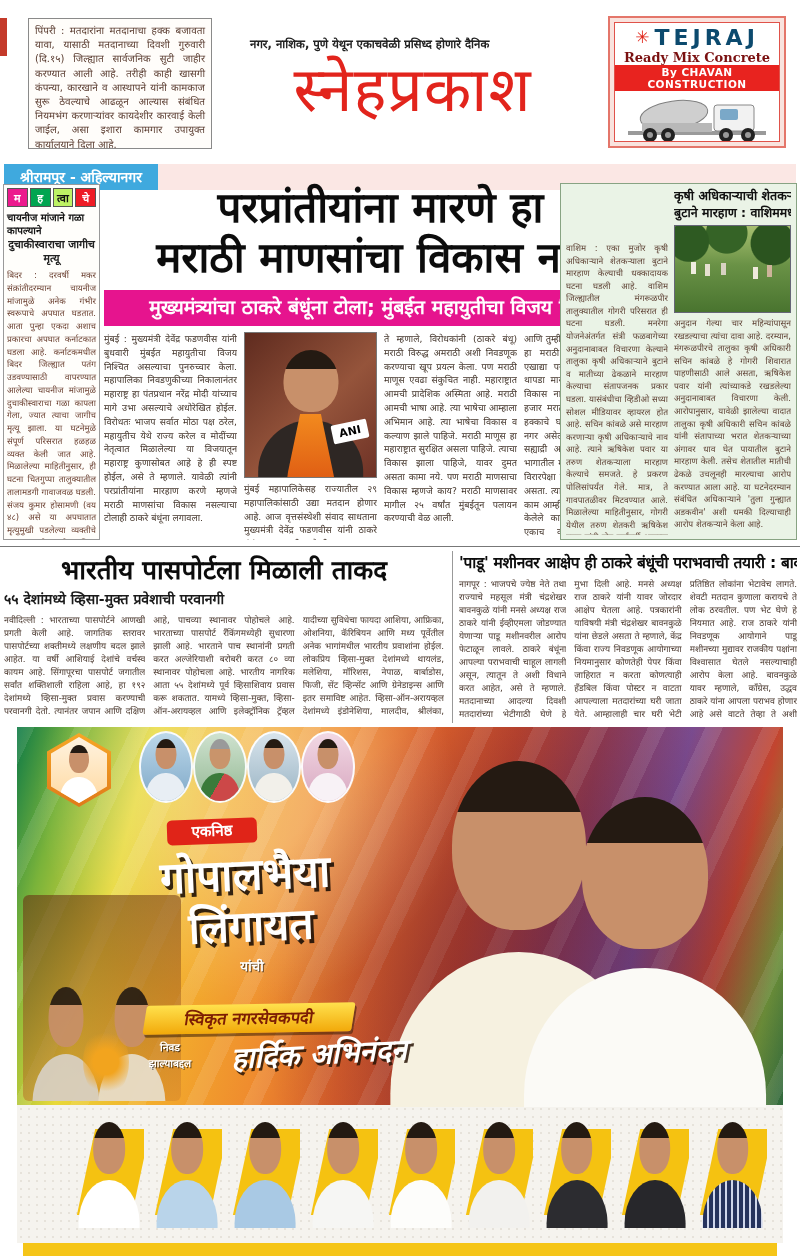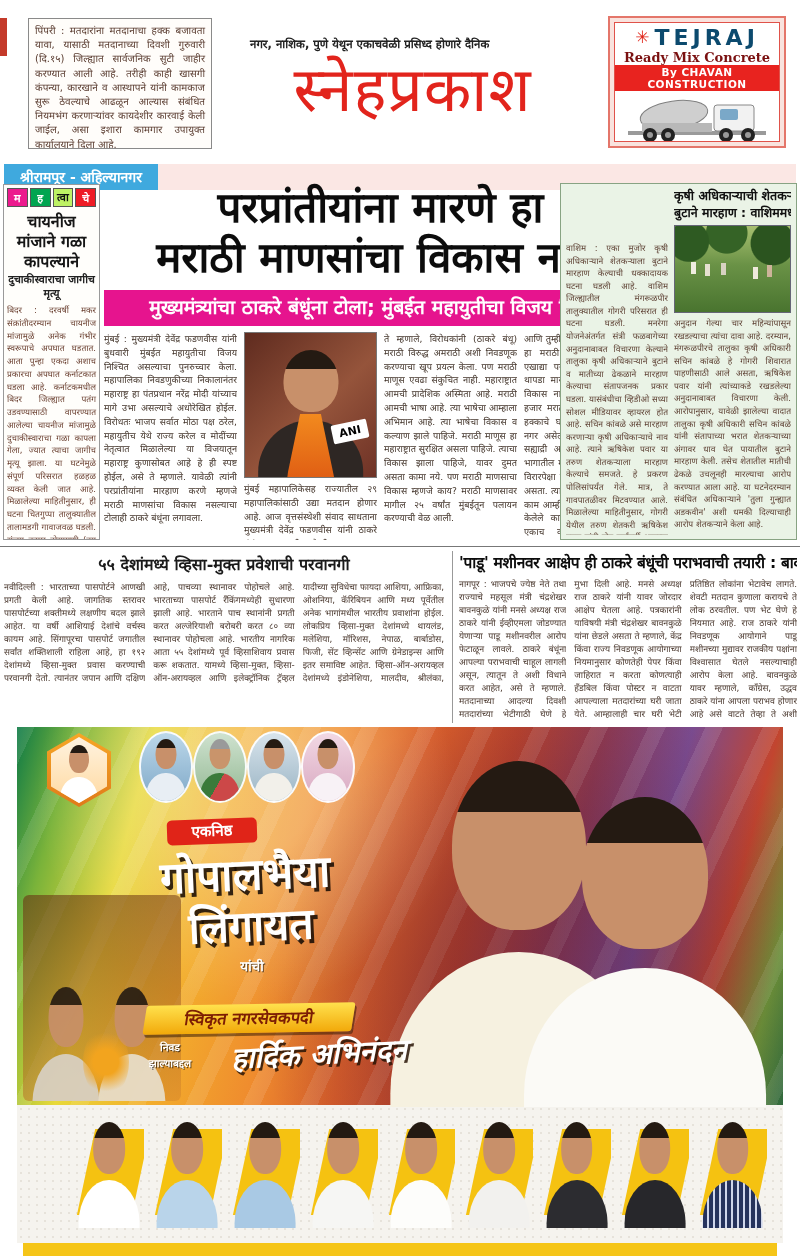--- a/index.html
+++ b/index.html
@@ -28,22 +28,22 @@
   .truck-wrap { height:56px; display:flex; align-items:center; justify-content:center; }
 
   .dateline { position:absolute; left:4px; top:152px; right:4px; height:26px; background:#fbe7e4; display:flex;margin-top:12px; }
   .dateline-place { flex:none; width:154px; background:#3fa9de; color:#fff; font-weight:bold; font-size:14px; text-align:center; line-height:26px; }
   .dateline-info { flex:1; color:#cc1414; font-weight:bold; font-size:11.5px; line-height:26px; text-align:center; white-space:nowrap; overflow:hidden; }
 
   
   .imp-col { position:absolute; left:3px; top:184px; width:97px; height:356px; border:1px solid #9a9a9a; background:#fffefb; padding:3px 3px; overflow:hidden; }
   .imp-letters { display:flex; gap:2px; justify-content:center; }
   .imp-letter { width:22px; height:19px; color:#fff; font-weight:bold; font-size:11px; text-align:center; line-height:19px; border:1px solid #555; overflow:hidden; }
-  .il-0 { background:#ec1a8d; } .il-1 { background:#00a550; } .il-2 { background:#bef264; color:#111;font-family:Liberation Mono, monospace; } .il-3 { background:#ee1c25; }
-  .kite-head1 { margin-top:5px; font-size:16px; font-weight:bold; color:#161616; text-align:center; line-height:1.25; }
+  .il-0 { background:#ec1a8d; } .il-1 { background:#00a550; } .il-2 { background:#bef264; color:#111; } .il-3 { background:#ee1c25; }
+  .kite-head1 { margin-top:5px; font-size:10px; font-weight:bold; color:#161616; text-align:left; line-height:1.25; }
   .kite-head2 { font-size:10.8px; font-weight:bold; color:#222; text-align:center; line-height:1.3; margin-top:1px; }
   .kite-body { margin-top:3px; font-size:8.5px; line-height:1.5; color:#6b4031; text-align:justify; }
 
   
   .lead { position:absolute; left:104px; top:183px; width:553px; height:363px; overflow:hidden; }
   .lead-h { text-align:center; font-size:42px; font-weight:800; color:#0c0c0c; line-height:1.18; white-space:nowrap; overflow:hidden; }
   .lead-subbar { margin-top:8px; height:36px; background:#e6148e; color:#fff; font-weight:bold; font-size:19.5px; text-align:center; line-height:36px; white-space:nowrap; overflow:hidden; }
   .lead-cols { display:flex; gap:7px; margin-top:6px; height:208px; overflow:hidden; }
   .lcol { flex:1; font-size:9.2px; line-height:1.5; color:#44362c; text-align:justify; overflow:hidden; }
   .photo-col { display:flex; flex-direction:column; }
@@ -65,21 +65,21 @@
                radial-gradient(circle at 85% 20%, #2b541f 0 18%, transparent 19%); }
   .field-photo::after { content:""; position:absolute; left:16px; top:36px; width:5px; height:12px; background:#f0ede0;
     box-shadow:14px 2px 0 #e6e0d0, 30px 1px 0 #d8d2c2, 62px 5px 0 #efe9db, 76px 3px 0 #cdb49a; }
   .agri-text2 { flex:1; margin-top:4px; font-size:8.5px; line-height:1.48; color:#5d4033; text-align:justify; overflow:hidden; }
 
   .band-rule { position:absolute; left:0; right:0; top:546px; border-top:1.5px solid #777; }
 
   
   .passport { position:absolute; left:4px; top:551px; width:440px; height:172px; overflow:hidden; }
   .passport-h { text-align:center; font-size:26px; font-weight:800; color:#0c0c0c; white-space:nowrap; overflow:hidden; }
-  .passport-sub { text-align:center; font-size:16px; font-weight:bold; color:#1a1a1a; margin-top:2px; white-space:nowrap; overflow:hidden; }
+  .passport-sub { font-size:14px; font-weight:bold; color:#1a1a1a; margin-top:2px; white-space:nowrap; overflow:hidden; }
   .cols3 { display:flex; gap:8px; margin-top:6px; overflow:hidden; }
   .c3 { flex:1; font-size:8.8px; line-height:1.48; color:#4a382e; text-align:justify; overflow:hidden; }
   .passport .cols3 { height:104px; }
 
   .padu { position:absolute; left:452px; top:551px; width:345px; height:172px; border-left:1px solid #999; padding-left:6px; overflow:hidden; }
   .padu-h { text-align:center; font-size:15.5px; font-weight:800; color:#0c0c0c; white-space:nowrap; overflow:hidden; letter-spacing:-.3px; }
   .padu .cols3 { height:140px; margin-top:5px; }
 
   
   .advert { position:absolute; left:17px; top:727px; width:766px; height:529px; overflow:hidden; }
@@ -233,20 +233,21 @@
       <div class="agri-h">कृषी अधिकाऱ्याची शेतकऱ्याला</div>
       <div class="agri-h">बुटाने मारहाण : वाशिममधील प्रकार</div>
       <div class="field-photo"></div>
       <div class="agri-text2">अनुदान गेल्या चार महिन्यांपासून रखडल्याचा त्यांचा दावा आहे. दरम्यान, मंगरूळपीरचे तालुका कृषी अधिकारी सचिन कांबळे हे गोगरी शिवारात पाहणीसाठी आले असता, ऋषिकेश पवार यांनी त्यांच्याकडे रखडलेल्या अनुदानाबाबत विचारणा केली. आरोपानुसार, यावेळी झालेल्या वादात तालुका कृषी अधिकारी सचिन कांबळे यांनी संतापाच्या भरात शेतकऱ्याच्या अंगावर धाव घेत पायातील बुटाने मारहाण केली. तसेच शेतातील मातीची ढेकळे उचलूनही मारल्याचा आरोप करण्यात आला आहे. या घटनेदरम्यान संबंधित अधिकाऱ्याने 'तुला गुन्ह्यात अडकवीन' अशी धमकी दिल्याचाही आरोप शेतकऱ्याने केला आहे.</div>
     </div>
   </div>
 
   <div class="band-rule"></div>
 
   <div class="passport">
+    <div class="passport-h">भारतीय पासपोर्टला मिळाली ताकद</div>
     <div class="passport-sub">५५ देशांमध्ये व्हिसा-मुक्त प्रवेशाची परवानगी</div>
     <div class="cols3">
       <div class="c3">नवीदिल्ली : भारताच्या पासपोर्टने आणखी प्रगती केली आहे. जागतिक स्तरावर पासपोर्टच्या शक्तीमध्ये लक्षणीय बदल झाले आहेत. या वर्षी आशियाई देशांचे वर्चस्व कायम आहे. सिंगापूरचा पासपोर्ट जगातील सर्वांत शक्तिशाली राहिला आहे, हा १९२ देशांमध्ये व्हिसा-मुक्त प्रवास करण्याची परवानगी देतो. त्यानंतर जपान आणि दक्षिण कोरिया आहेत. दरम्यान, संयुक्त अरब अमिराती या वर्षी विशेषतः प्रमुख</div>
       <div class="c3">आहे, पाचव्या स्थानावर पोहोचले आहे. भारताच्या पासपोर्ट रँकिंगमध्येही सुधारणा झाली आहे. भारताने पाच स्थानांनी प्रगती करत अल्जेरियाशी बरोबरी करत ८० व्या स्थानावर पोहोचला आहे. भारतीय नागरिक आता ५५ देशांमध्ये पूर्व व्हिसाशिवाय प्रवास करू शकतात. यामध्ये व्हिसा-मुक्त, व्हिसा-ऑन-अरायव्हल आणि इलेक्ट्रॉनिक ट्रॅव्हल ऑथोरायझेशन सुविधांचा समावेश आहे. गेल्या वर्षी भारत ८५ व्या स्थानावर होता. या</div>
       <div class="c3">यादीच्या सुविधेचा फायदा आशिया, आफ्रिका, ओशनिया, कॅरिबियन आणि मध्य पूर्वेतील अनेक भागांमधील भारतीय प्रवाशांना होईल. लोकप्रिय व्हिसा-मुक्त देशांमध्ये थायलंड, मलेशिया, मॉरिशस, नेपाळ, बार्बाडोस, फिजी, सेंट व्हिन्सेंट आणि ग्रेनेडाइन्स आणि इतर समाविष्ट आहेत. व्हिसा-ऑन-अरायव्हल देशांमध्ये इंडोनेशिया, मालदीव, श्रीलंका, केनिया, जॉर्डन आणि फिलीपिन्स यांचा समावेश आहे.</div>
     </div>
   </div>
 
   <div class="padu">
     <div class="padu-h">'पाडू' मशीनवर आक्षेप ही ठाकरे बंधूंची पराभवाची तयारी : बावनकुळे</div>

